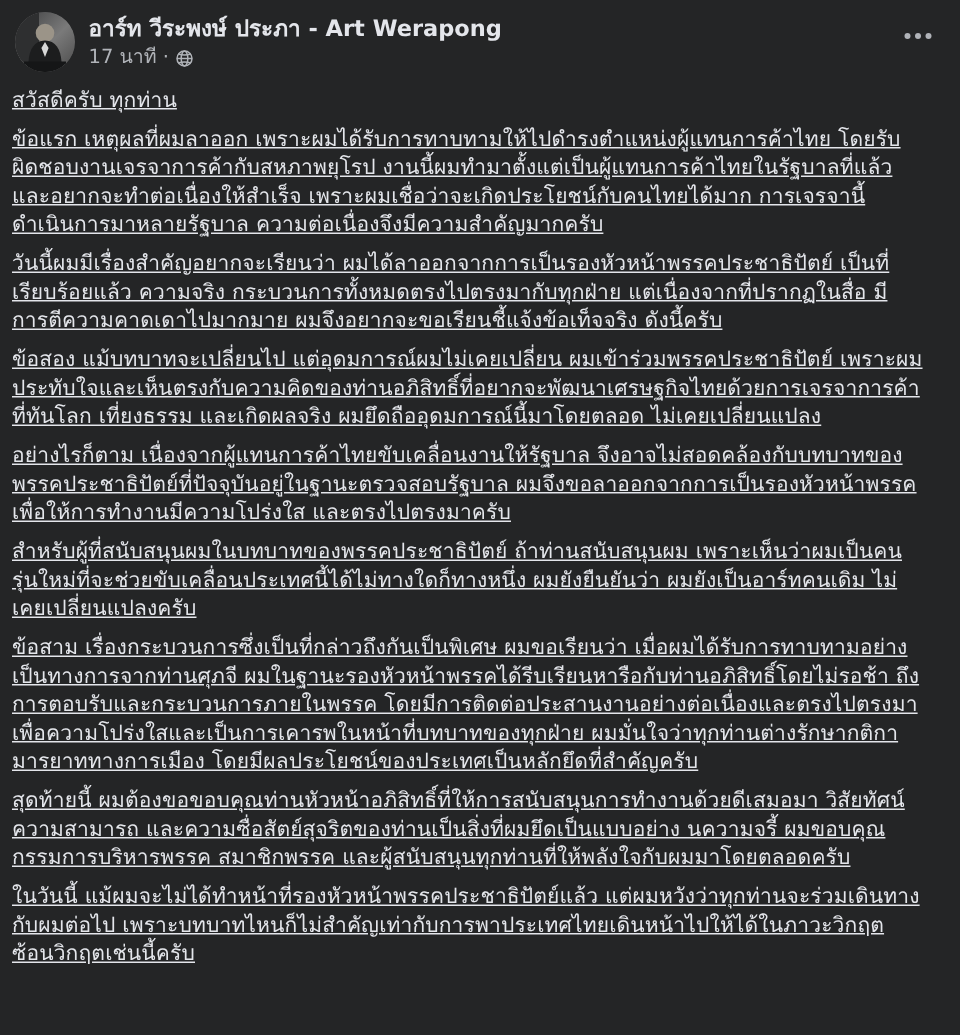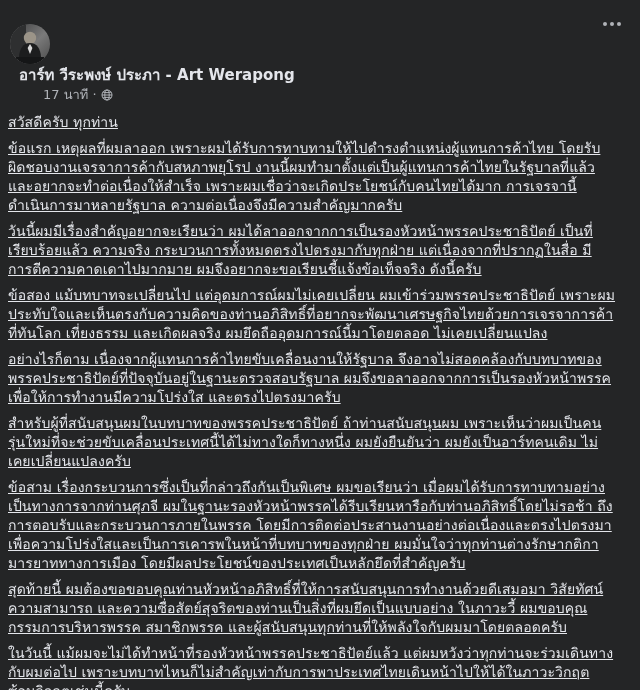--- a/index.html
+++ b/index.html
@@ -13,23 +13,22 @@
   }
   .post-card {
     width: 640px;
     height: 690px;
     background: #242526;
     box-sizing: border-box;
   }
   .post-header {
     display: flex;
     align-items: flex-start;
-    padding: 24px 12px 0 10px;
+    padding: 8px 12px 0 10px;
     position: relative;
-    flex-direction: column;
   }
   .avatar {
     width: 40px;
     height: 40px;
     border-radius: 50%;
     overflow: hidden;
     flex: 0 0 40px;
     background: #4e4f50;
   }
   .avatar svg { display: block; }
@@ -49,21 +48,20 @@
     text-overflow: ellipsis;
   }
   .meta-row {
     display: flex;
     align-items: center;
     gap: 4px;
     color: #b0b3b8;
     font-size: 13px;
     line-height: 17px;
     margin-top: 1px;
-    margin-left: 24px;
   }
   .globe { display: inline-flex; align-items: center; }
   .menu-button {
     position: absolute;
     right: 12px;
     top: 12px;
     width: 32px;
     height: 24px;
     display: flex;
     align-items: center;
@@ -151,17 +149,17 @@
   </div>
 
   <div class="post-body">
     <p>สวัสดีครับ ทุกท่าน</p>
     <p>ข้อแรก เหตุผลที่ผมลาออก เพราะผมได้รับการทาบทามให้ไปดำรงตำแหน่งผู้แทนการค้าไทย โดยรับผิดชอบงานเจรจาการค้ากับสหภาพยุโรป งานนี้ผมทำมาตั้งแต่เป็นผู้แทนการค้าไทยในรัฐบาลที่แล้ว และอยากจะทำต่อเนื่องให้สำเร็จ เพราะผมเชื่อว่าจะเกิดประโยชน์กับคนไทยได้มาก การเจรจานี้ดำเนินการมาหลายรัฐบาล ความต่อเนื่องจึงมีความสำคัญมากครับ</p>
     <p>วันนี้ผมมีเรื่องสำคัญอยากจะเรียนว่า ผมได้ลาออกจากการเป็นรองหัวหน้าพรรคประชาธิปัตย์ เป็นที่เรียบร้อยแล้ว ความจริง กระบวนการทั้งหมดตรงไปตรงมากับทุกฝ่าย แต่เนื่องจากที่ปรากฏในสื่อ มีการตีความคาดเดาไปมากมาย ผมจึงอยากจะขอเรียนชี้แจ้งข้อเท็จจริง ดังนี้ครับ</p>
     <p>ข้อสอง แม้บทบาทจะเปลี่ยนไป แต่อุดมการณ์ผมไม่เคยเปลี่ยน ผมเข้าร่วมพรรคประชาธิปัตย์ เพราะผมประทับใจและเห็นตรงกับความคิดของท่านอภิสิทธิ์ที่อยากจะพัฒนาเศรษฐกิจไทยด้วยการเจรจาการค้าที่ทันโลก เที่ยงธรรม และเกิดผลจริง ผมยึดถืออุดมการณ์นี้มาโดยตลอด ไม่เคยเปลี่ยนแปลง</p>
     <p>อย่างไรก็ตาม เนื่องจากผู้แทนการค้าไทยขับเคลื่อนงานให้รัฐบาล จึงอาจไม่สอดคล้องกับบทบาทของพรรคประชาธิปัตย์ที่ปัจจุบันอยู่ในฐานะตรวจสอบรัฐบาล ผมจึงขอลาออกจากการเป็นรองหัวหน้าพรรค เพื่อให้การทำงานมีความโปร่งใส และตรงไปตรงมาครับ</p>
     <p>สำหรับผู้ที่สนับสนุนผมในบทบาทของพรรคประชาธิปัตย์ ถ้าท่านสนับสนุนผม เพราะเห็นว่าผมเป็นคนรุ่นใหม่ที่จะช่วยขับเคลื่อนประเทศนี้ได้ไม่ทางใดก็ทางหนึ่ง ผมยังยืนยันว่า ผมยังเป็นอาร์ทคนเดิม ไม่เคยเปลี่ยนแปลงครับ</p>
     <p>ข้อสาม เรื่องกระบวนการซึ่งเป็นที่กล่าวถึงกันเป็นพิเศษ ผมขอเรียนว่า เมื่อผมได้รับการทาบทามอย่างเป็นทางการจากท่านศุภจี ผมในฐานะรองหัวหน้าพรรคได้รีบเรียนหารือกับท่านอภิสิทธิ์โดยไม่รอช้า ถึงการตอบรับและกระบวนการภายในพรรค โดยมีการติดต่อประสานงานอย่างต่อเนื่องและตรงไปตรงมา เพื่อความโปร่งใสและเป็นการเคารพในหน้าที่บทบาทของทุกฝ่าย ผมมั่นใจว่าทุกท่านต่างรักษากติกามารยาททางการเมือง โดยมีผลประโยชน์ของประเทศเป็นหลักยึดที่สำคัญครับ</p>
-    <p>สุดท้ายนี้ ผมต้องขอขอบคุณท่านหัวหน้าอภิสิทธิ์ที่ให้การสนับสนุนการทำงานด้วยดีเสมอมา วิสัยทัศน์ ความสามารถ และความซื่อสัตย์สุจริตของท่านเป็นสิ่งที่ผมยึดเป็นแบบอย่าง ในภาวะวี้ ผมขอบคุณกรรมการบริหารพรรค สมาชิกพรรค และผู้สนับสนุนทุกท่านที่ให้พลังใจกับผมมาโดยตลอดครับ</p>
+    <p>สุดท้ายนี้ ผมต้องขอขอบคุณท่านหัวหน้าอภิสิทธิ์ที่ให้การสนับสนุนการทำงานด้วยดีเสมอมา วิสัยทัศน์ ความสามารถ และความซื่อสัตย์สุจริตของท่านเป็นสิ่งที่ผมยึดเป็นแบบอย่าง นความจรี้ ผมขอบคุณกรรมการบริหารพรรค สมาชิกพรรค และผู้สนับสนุนทุกท่านที่ให้พลังใจกับผมมาโดยตลอดครับ</p>
     <p>ในวันนี้ แม้ผมจะไม่ได้ทำหน้าที่รองหัวหน้าพรรคประชาธิปัตย์แล้ว แต่ผมหวังว่าทุกท่านจะร่วมเดินทางกับผมต่อไป เพราะบทบาทไหนก็ไม่สำคัญเท่ากับการพาประเทศไทยเดินหน้าไปให้ได้ในภาวะวิกฤตซ้อนวิกฤตเช่นนี้ครับ</p>
   </div>
 
 </div>
 
 </body></html>

